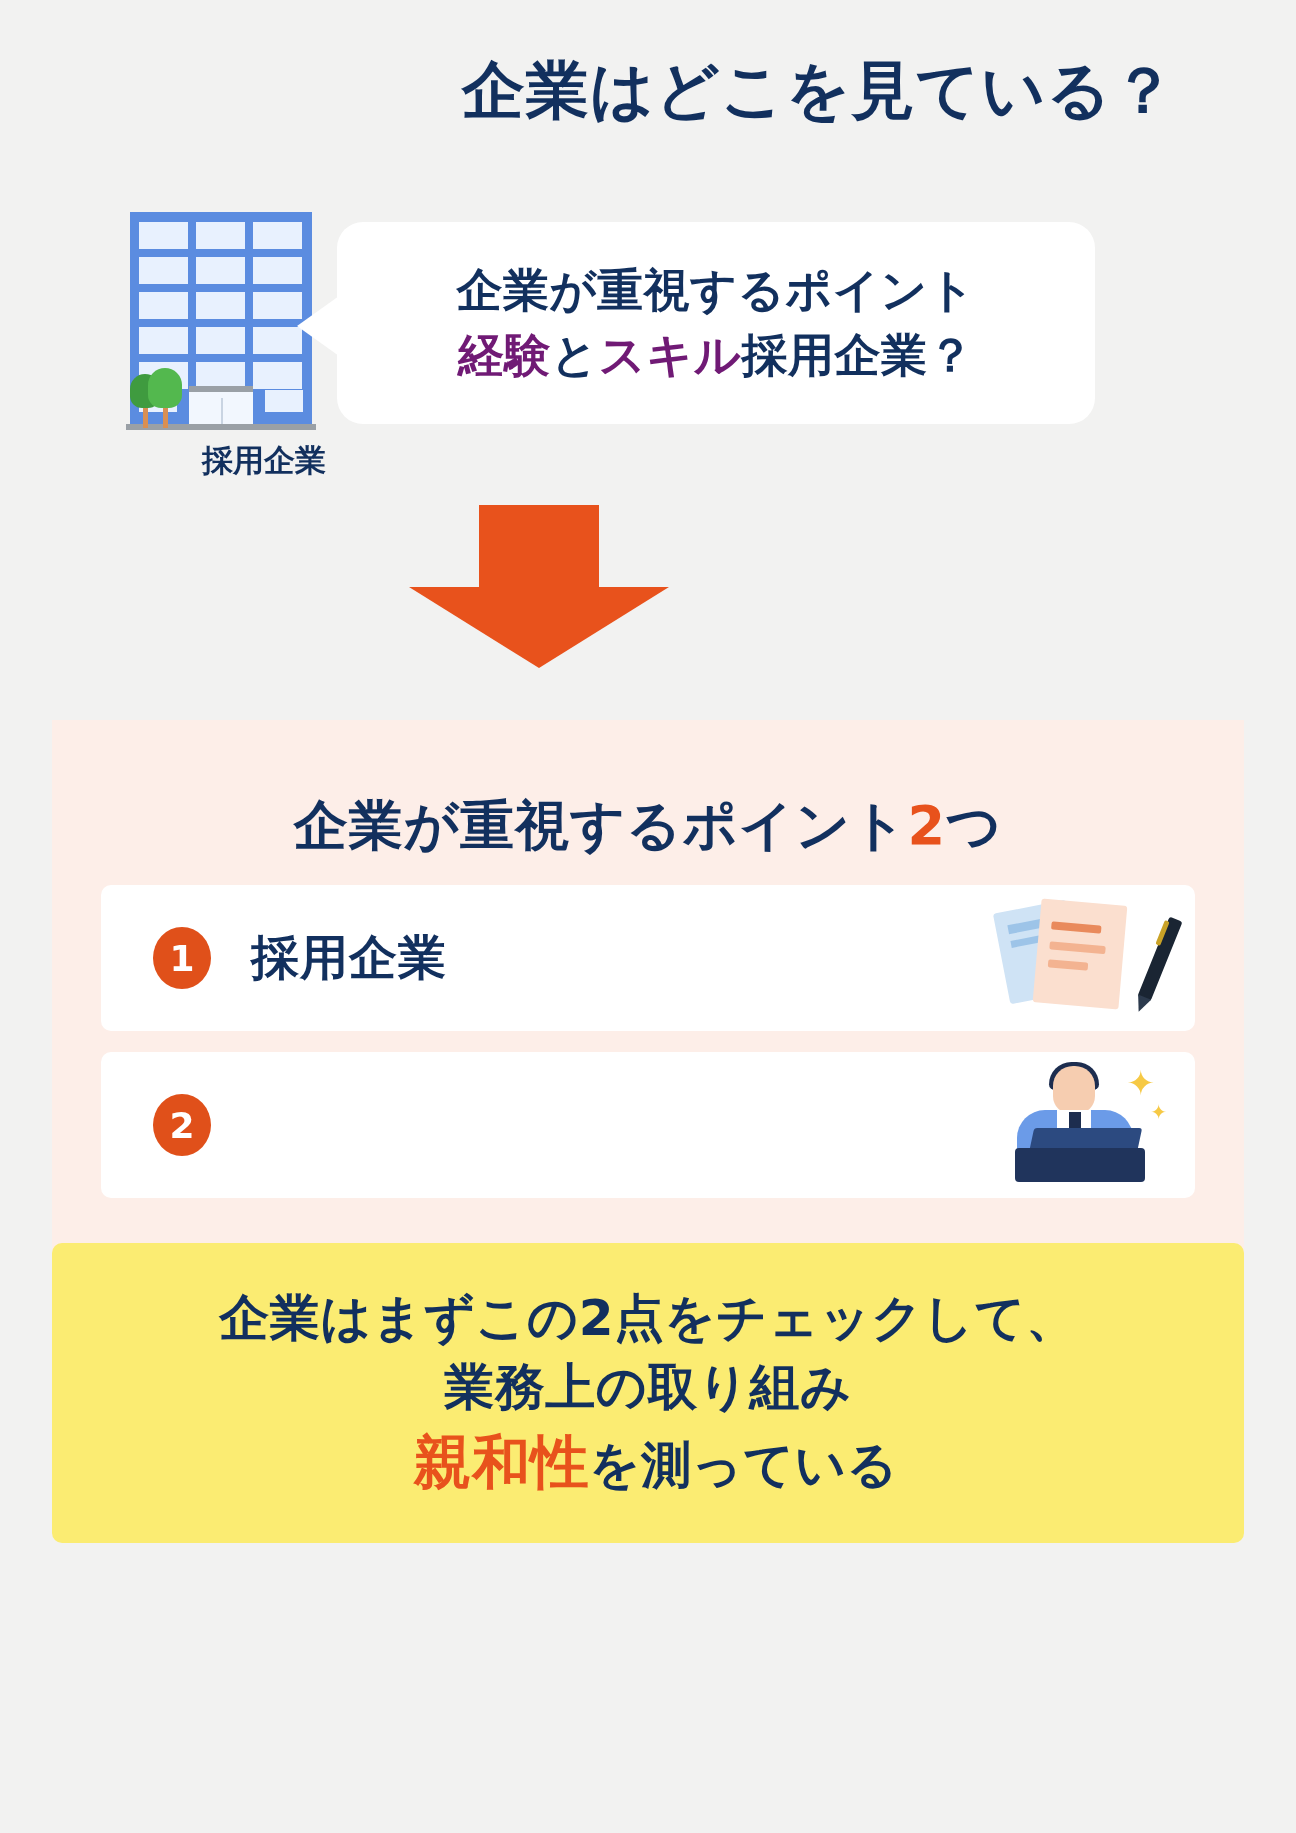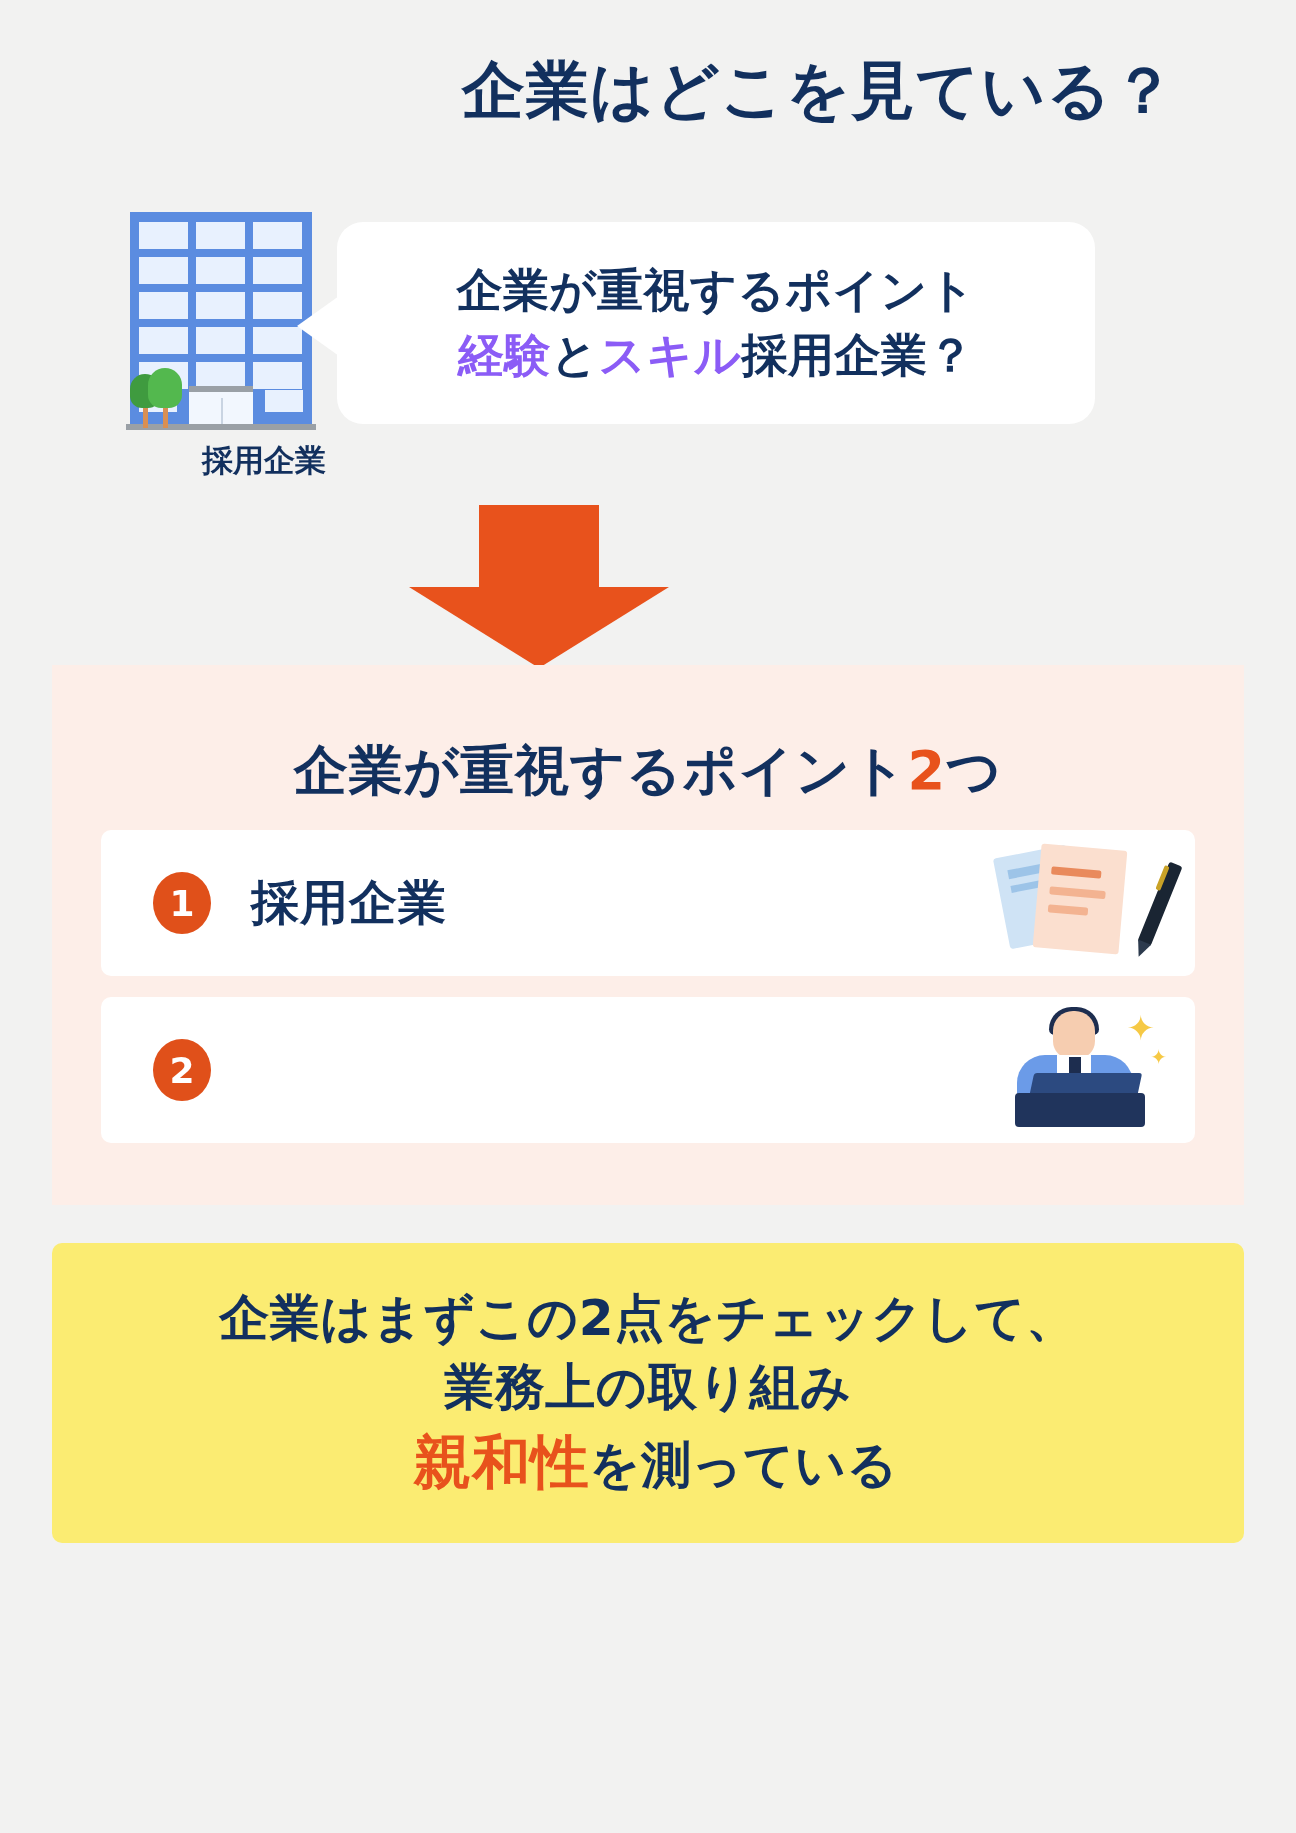--- a/index.html
+++ b/index.html
@@ -74,39 +74,39 @@
     width:0;height:0;
     border-top:30px solid transparent;
     border-bottom:30px solid transparent;
     border-right:42px solid #ffffff;
   }
   .bubble-line{
     font-size:46px;font-weight:bold;color:#12305e;
     line-height:1.42;text-align:center;letter-spacing:0.5px;
     white-space:nowrap;
   }
-  .hl{color:#8b5cf6;}
+  .hl{color:#701a75;}
 
   
   .arrow{
     position:absolute;left:409px;top:505px;width:260px;height:163px;
   }
   .arrow-stem{
     position:absolute;left:70px;top:0;width:120px;height:82px;background:#e8521c;
   }
   .arrow-head{
     position:absolute;left:0;top:82px;width:0;height:0;
     border-left:130px solid transparent;
     border-right:130px solid transparent;
     border-top:81px solid #e8521c;
   }
 
   
   .pink{
-    position:absolute;left:52px;top:665px;width:1192px;height:540px;
+    position:absolute;left:52px;top:720px;width:1192px;height:540px;
     background:#fdeee8;
   }
   .pink-title{
     position:absolute;left:0;top:70px;width:1192px;text-align:center;
     font-size:54px;font-weight:bold;color:#12305e;letter-spacing:1px;
   }
   .pink-title .num{color:#e8521c;}
 
   .card{
     position:absolute;left:49px;width:1094px;height:146px;

